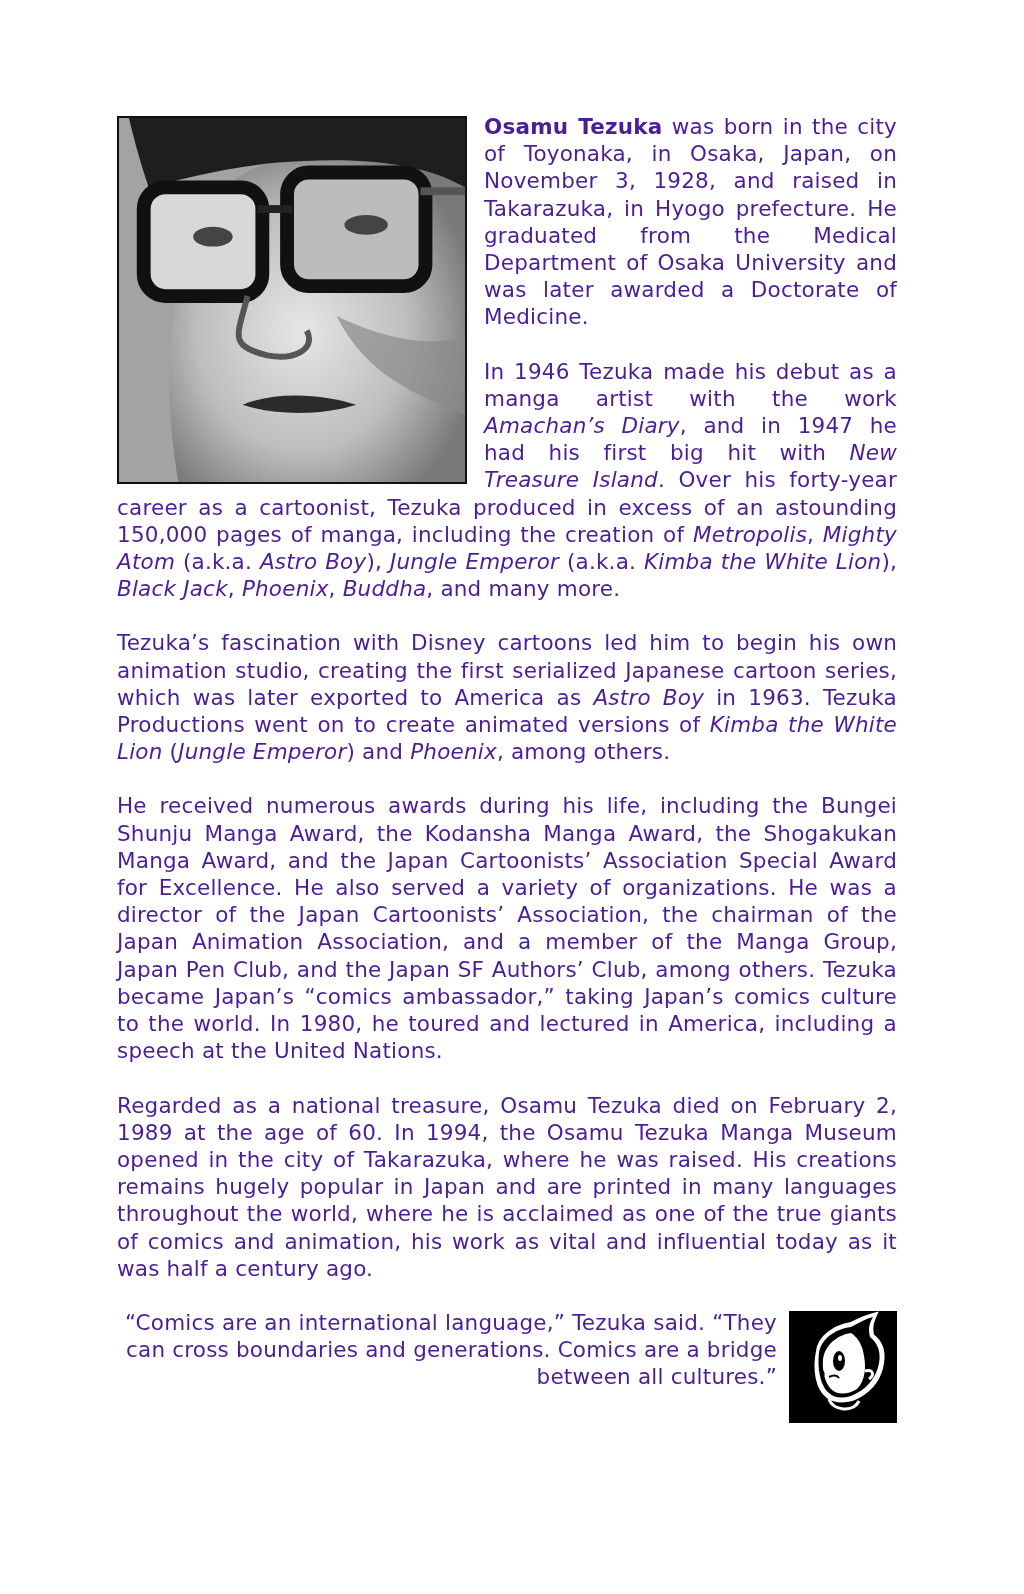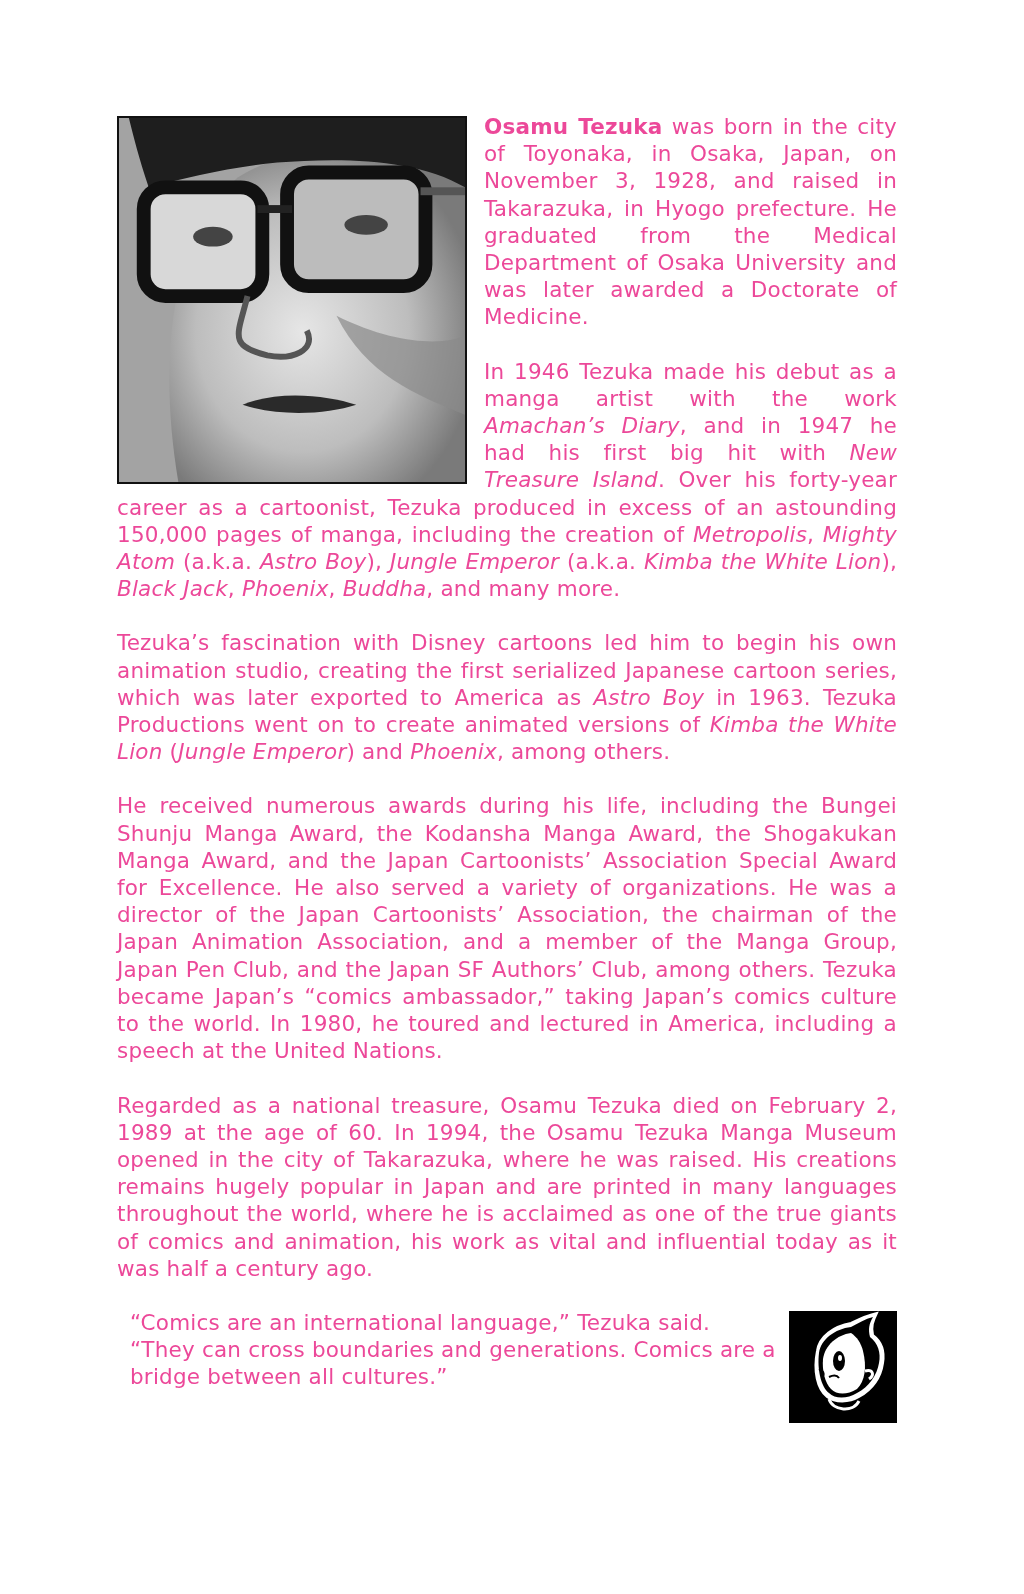--- a/index.html
+++ b/index.html
@@ -1,37 +1,37 @@
 <!DOCTYPE html>
 <html><head>
 <meta charset="utf-8">
 <style>
   html, body { margin: 0; padding: 0; background: #ffffff; }
   body { width: 1024px; height: 1594px; position: relative; overflow: hidden; }
   .page {
     position: absolute; left: 117px; top: 113px; width: 780px;
     font-family: "DejaVu Sans", sans-serif;
-    font-size: 21.5px; line-height: 27.2px; color: #ec4899;
+    font-size: 21.5px; line-height: 27.2px; color: #4c1d95;
     text-align: justify; letter-spacing: 0.2px;
   }
   .photo {
     float: left; width: 350px; height: 368px; margin: 3px 17px 0 0;
     border: 2px solid #111; box-sizing: border-box;
     background: #9a9a9a; position: relative; overflow: hidden;
   }
   .photo svg { display:block; width:100%; height:100%; }
   .astro {
     float: right; width: 108px; height: 112px; margin: 2px 0 0 12px;
     background: #000; position: relative;
   }
   .astro svg { display:block; width:100%; height:100%; }
   p { margin: 0 0 27px 0; }
   .b { font-weight: bold; }
   i { }
-  .para-last { text-align: left; margin-left: 13px; }
+  .para-last { text-align: right; }
 </style>
 </head>
 <body>
 
 <div class="page">
   <div class="photo">
     <svg viewBox="0 0 350 368" xmlns="http://www.w3.org/2000/svg">
       <defs>
         <radialGradient id="face" cx="45%" cy="55%" r="60%">
           <stop offset="0%" stop-color="#e6e6e6"></stop>

